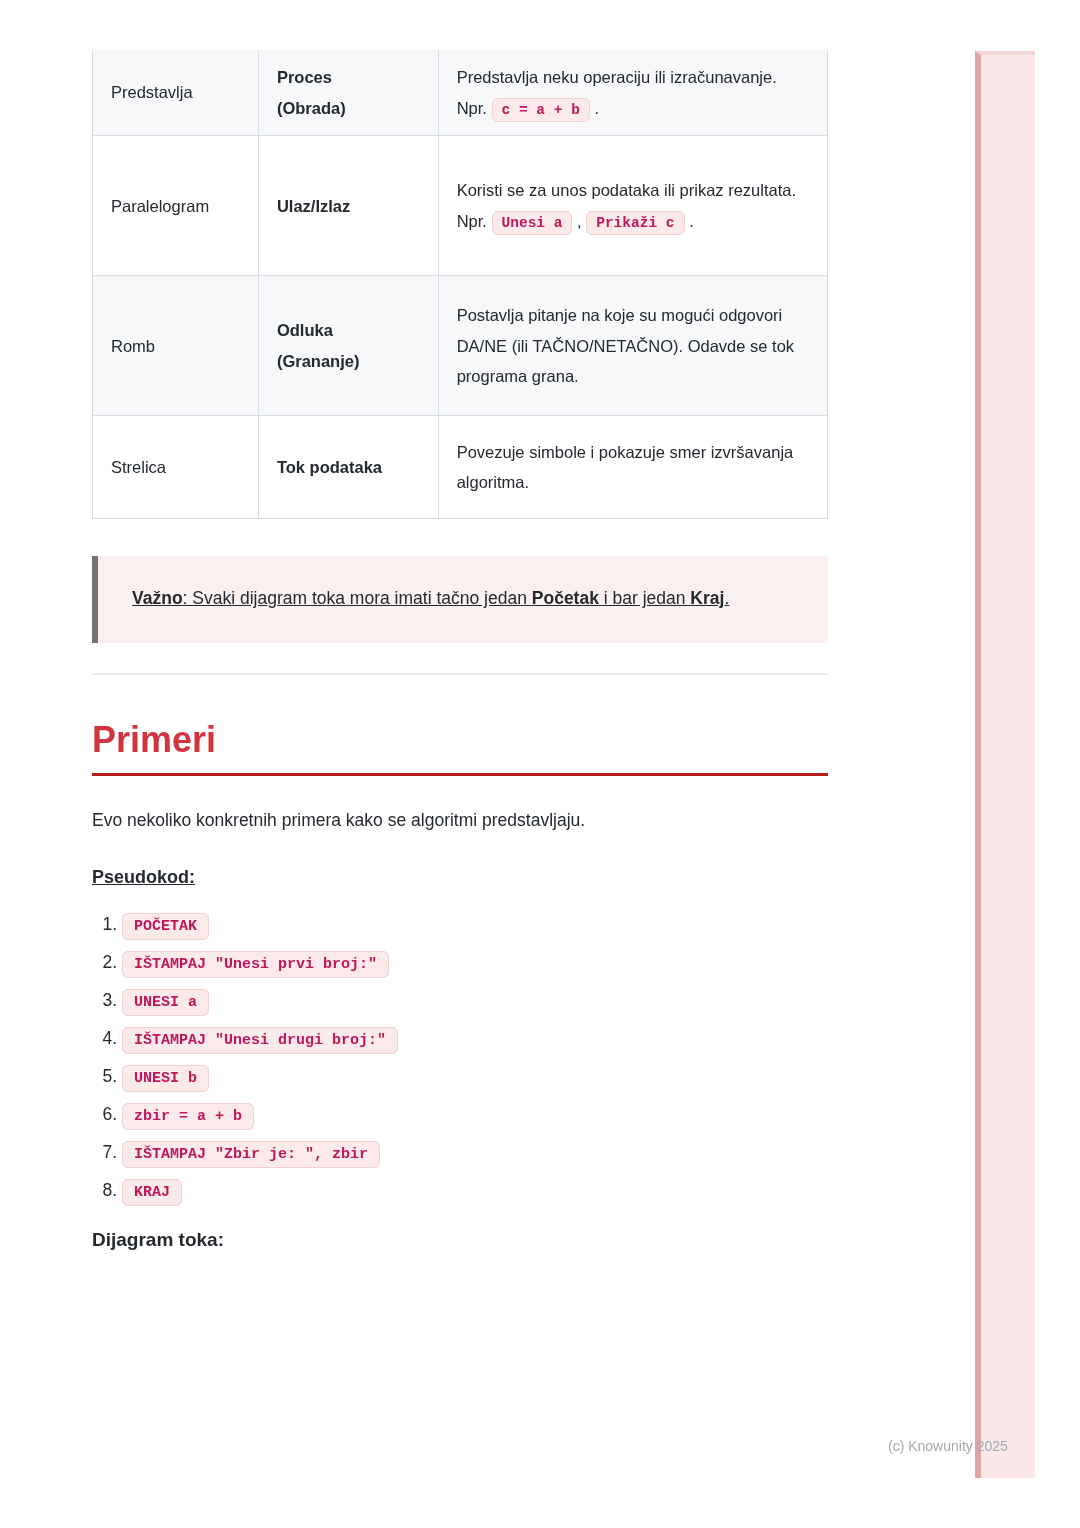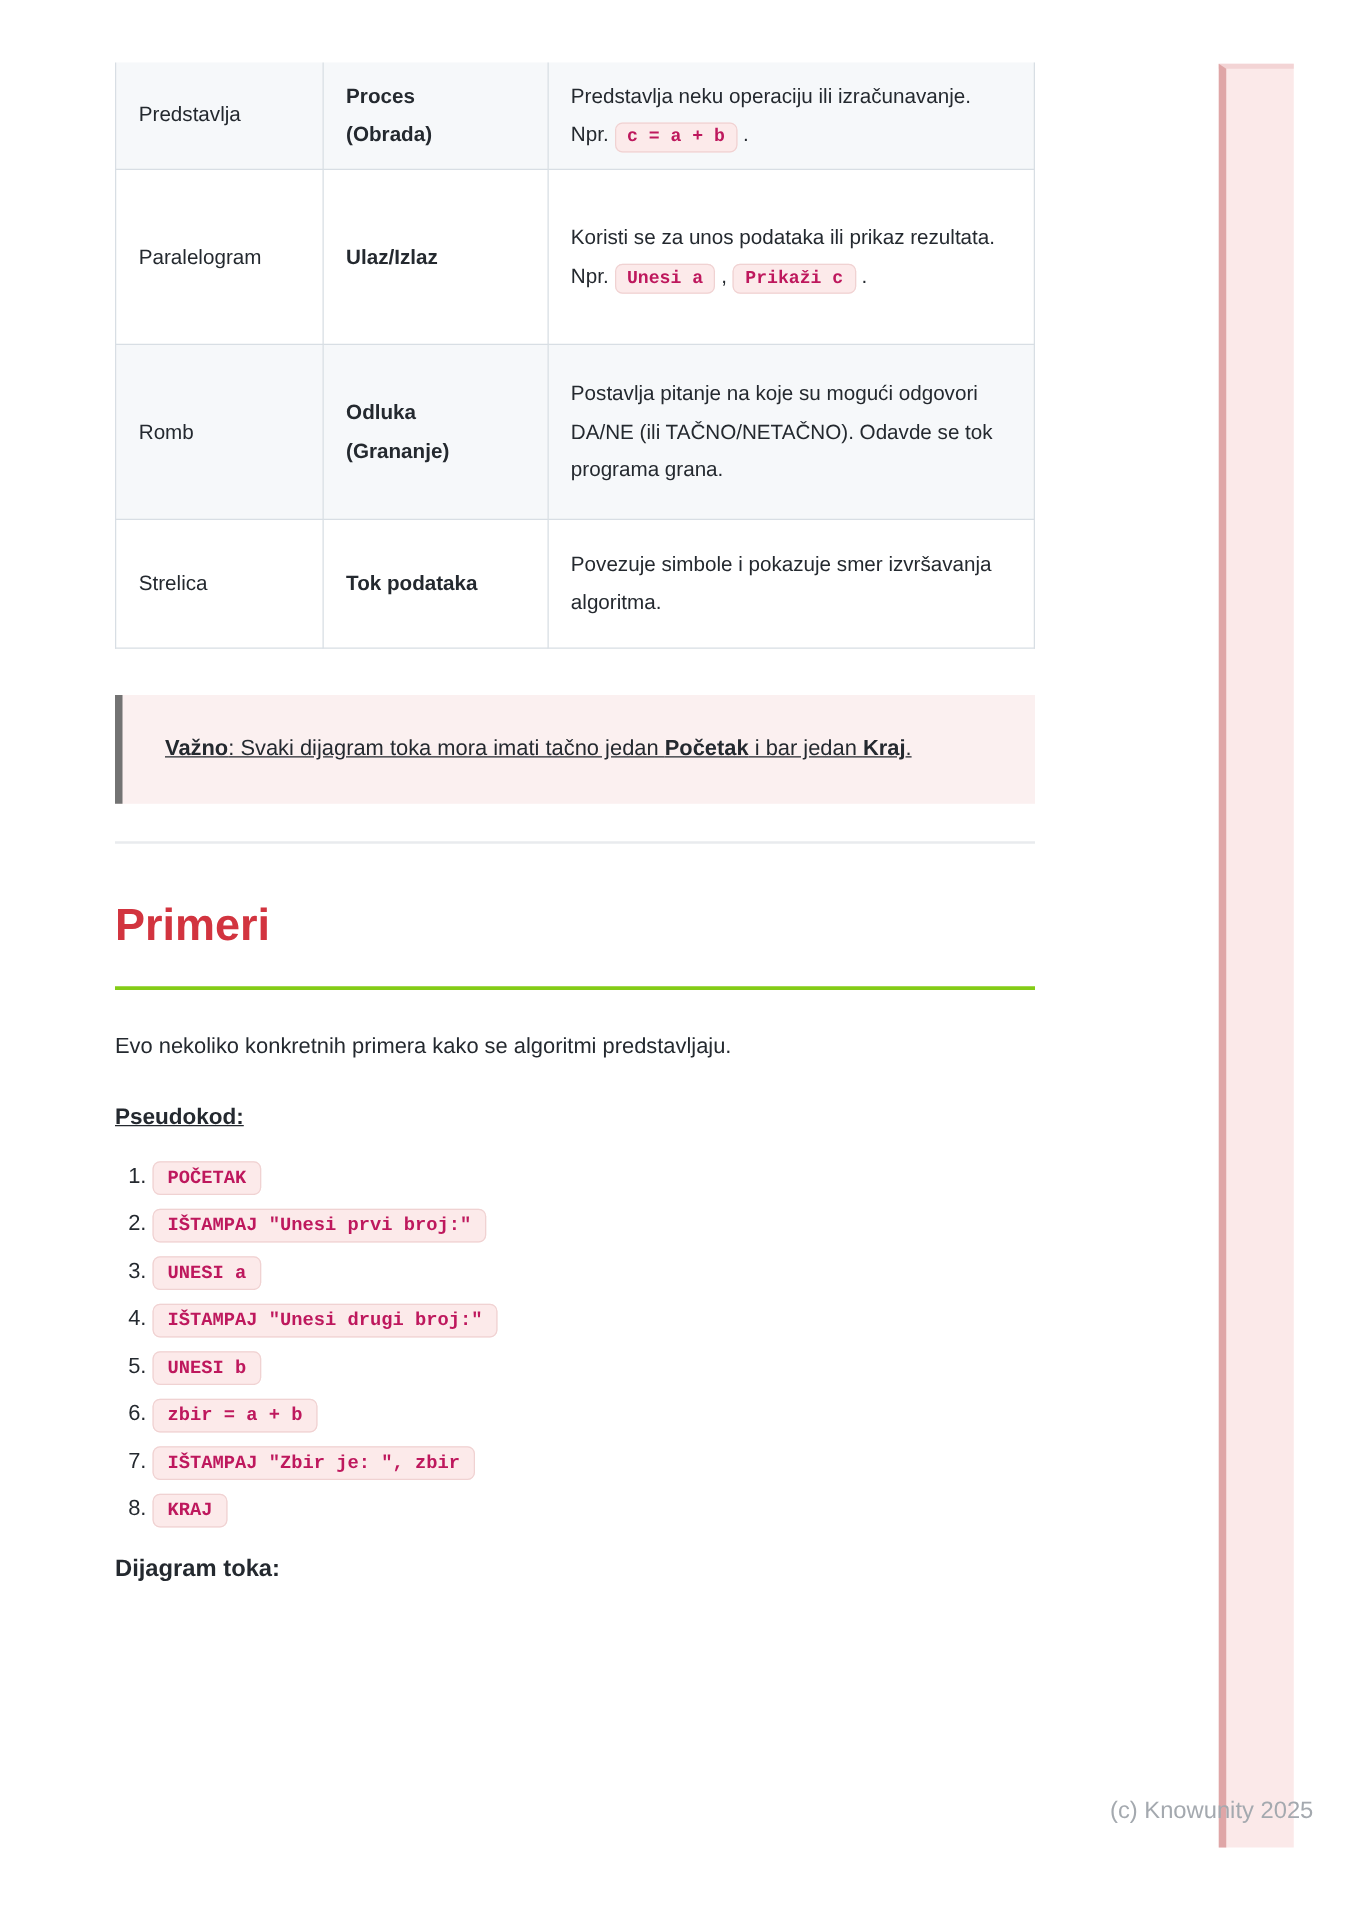--- a/index.html
+++ b/index.html
@@ -76,22 +76,22 @@
     border: none;
     border-top: 2px solid #e9ebee;
   }
 
   
   h1.h1 {
     margin: 44px 0 0 0;
     font-size: 36px;
     font-weight: 700;
     color: #d2343f;
-    padding-bottom: 28px;
-    border-bottom: 3px solid #84cc16;
+    padding-bottom: 12px;
+    border-bottom: 3px solid #b91c1c;
   }
   p.intro { margin: 34px 0 0 0; font-size: 17.5px; }
   h2.h2 {
     margin: 42px 0 0 0;
     font-size: 27px;
     font-weight: 700;
     color: #e9696f;
   }
   p.problem { margin: 30px 0 0 0; font-size: 17.5px; }
   p.label   { margin: 36px 0 0 0; font-size: 18px; font-weight: 700; text-decoration: underline; }
@@ -117,21 +117,21 @@
     background: #fbe9e9;
     border-left: 6px solid #dfa6a7;
     border-top: 4px solid #f3d4d5;
   }
 
   
   .footer-note {
     position: absolute;
     left: 888px;
     top: 1438px;
-    font-size: 19px;
+    font-size: 14px;
     color: #a4a9af;
     z-index: 5;
     white-space: nowrap;
   }
 </style>
 </head>
 <body>
 
 <div class="page">
 

